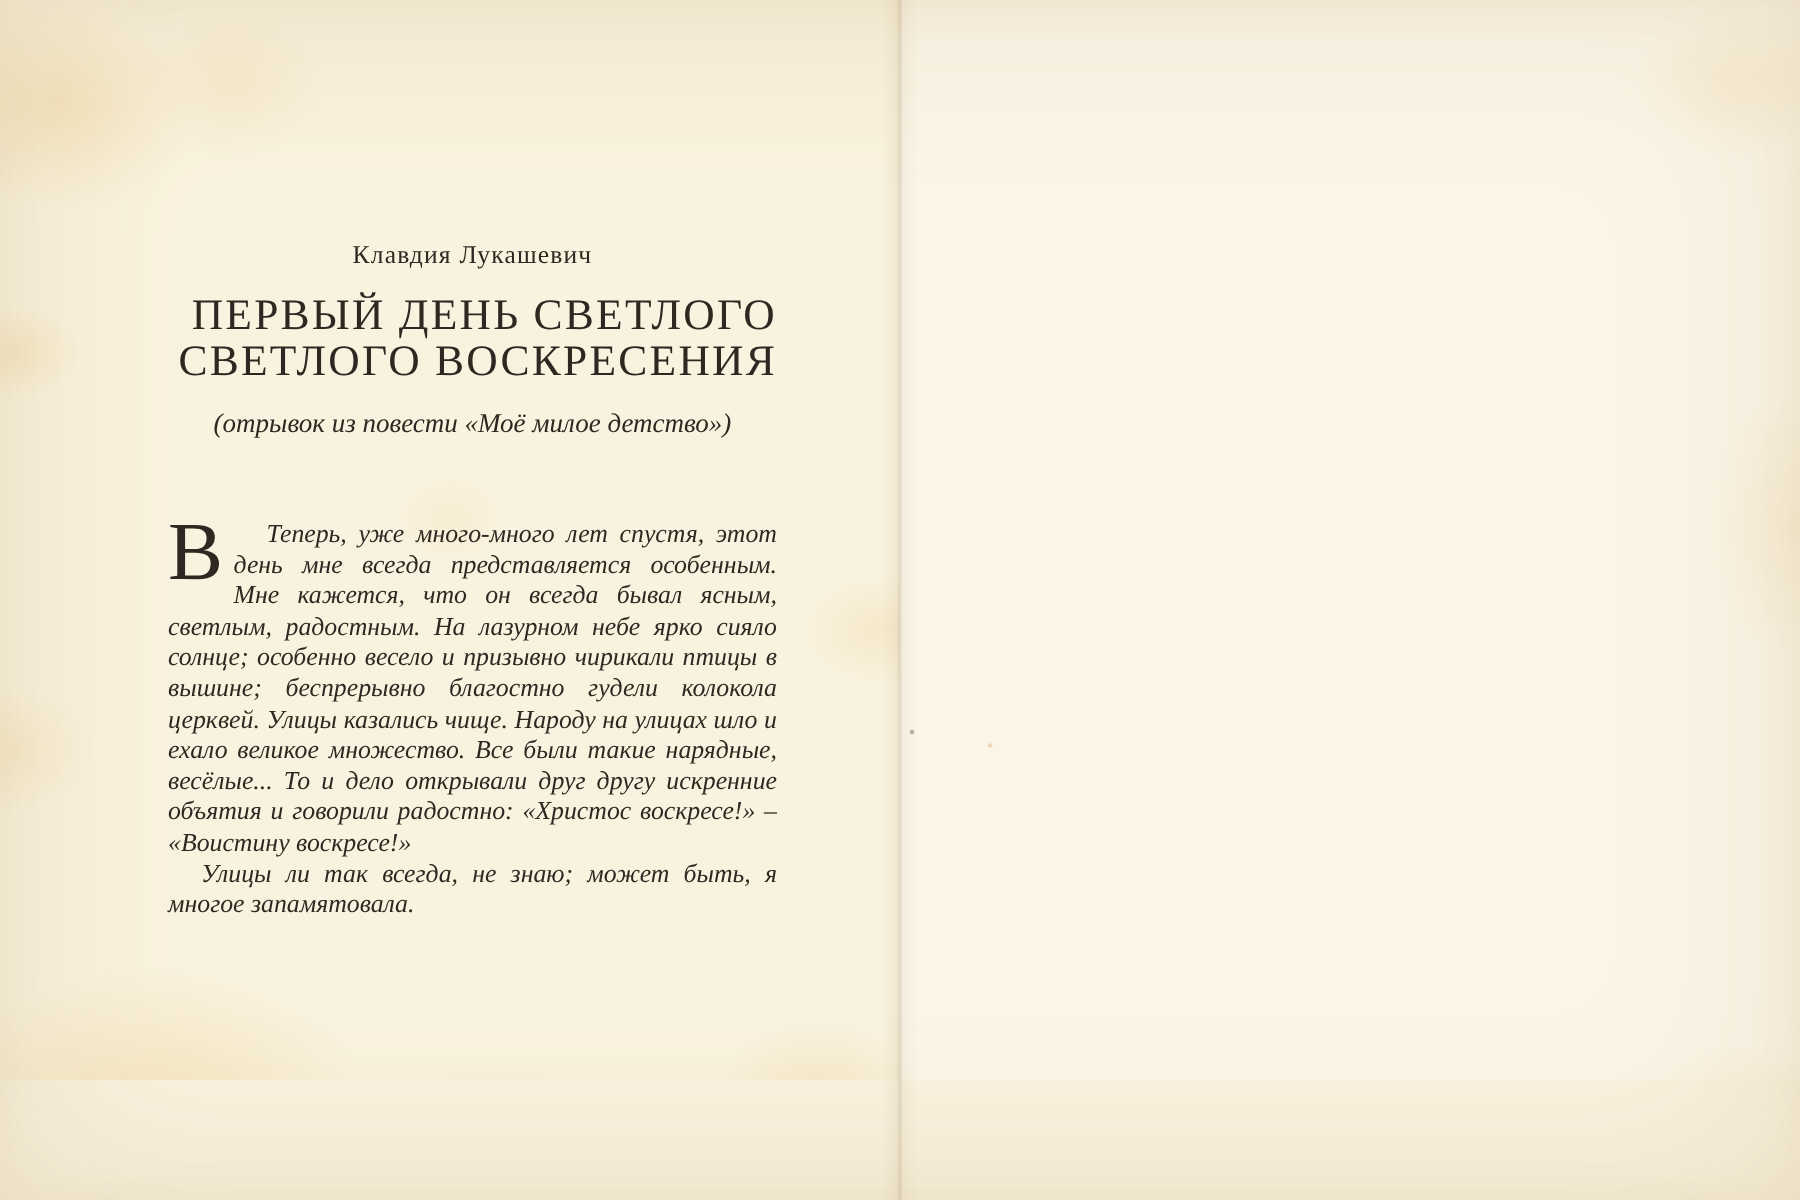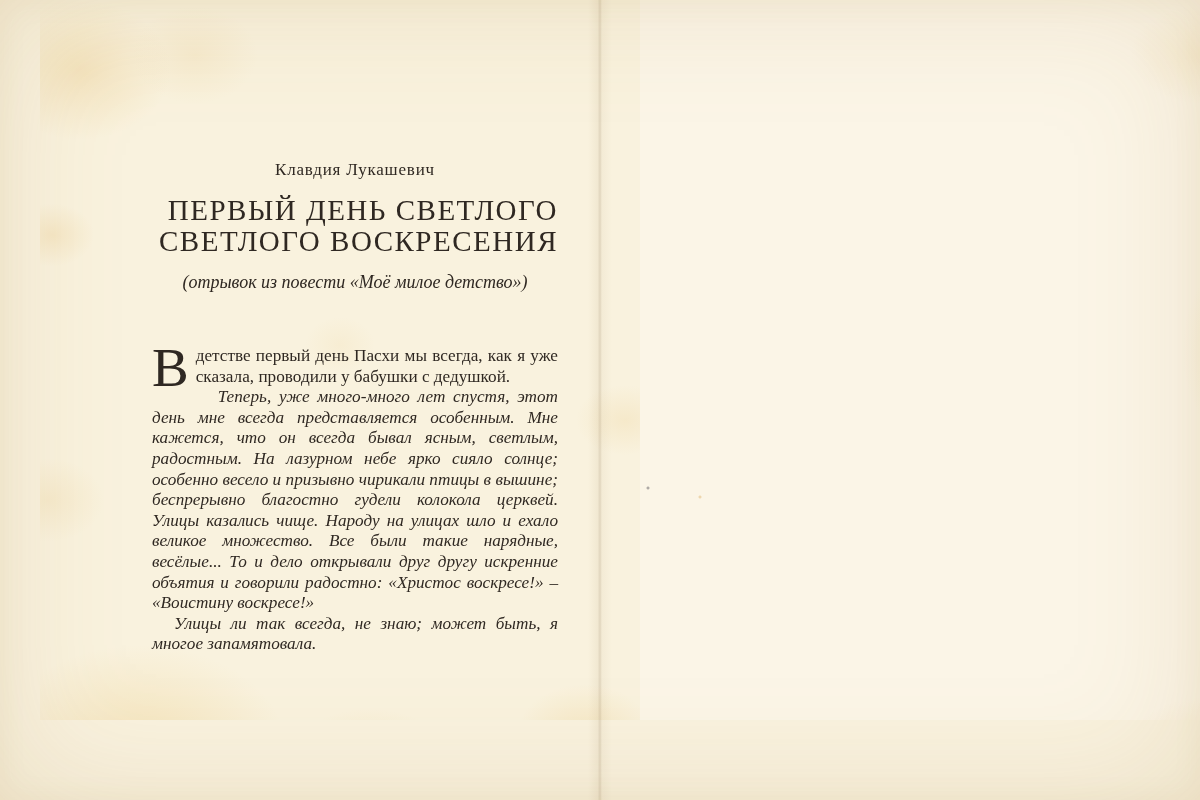--- a/index.html
+++ b/index.html
@@ -5,21 +5,21 @@
   html, body { margin: 0; padding: 0; }
   body {
     width: 1200px; height: 800px;
     position: relative; overflow: hidden;
     background: #f9f2df;
     font-family: "Liberation Serif", "DejaVu Serif", serif;
     color: #2f2822;
   }
 
   
-  .page { position: absolute; top: 0; height: 720px; width: 600px; margin-left: 40px; }
+  .page { position: absolute; top: 0; height: 720px; width: 600px; }
 
   .page-left {
     left: 0;
     background-color: #f9f2de;
     background-image:
       radial-gradient(ellipse 130px 100px at 40px 70px,  rgba(233,196,120,0.30), rgba(233,196,120,0) 70%),
       radial-gradient(ellipse 60px 45px  at 12px 235px,  rgba(230,190,110,0.22), rgba(230,190,110,0) 70%),
       radial-gradient(ellipse 90px 70px  at 155px 55px,  rgba(233,198,125,0.16), rgba(233,198,125,0) 70%),
       radial-gradient(ellipse 50px 40px  at 300px 345px, rgba(230,192,112,0.10), rgba(230,192,112,0) 70%),
       radial-gradient(ellipse 70px 50px  at 585px 420px, rgba(230,192,112,0.18), rgba(230,192,112,0) 70%),
@@ -79,21 +79,21 @@
     <div class="chapter-head">
       <div class="author">Клавдия Лукашевич</div>
       <h1 class="title">
         <span>ПЕРВЫЙ ДЕНЬ СВЕТЛОГО</span>
         <span>СВЕТЛОГО ВОСКРЕСЕНИЯ</span>
       </h1>
       <div class="subtitle">(отрывок из повести «Моё милое детство»)</div>
     </div>
 
     <div class="lp-body">
-      <p><span class="dropcap">В</span><span>детстве первый день Пасхи мы всегда, как я уже сказала, проводили у бабушки с дедушкой.</span></p>
+      <p><span class="dropcap">В</span></p>
       <p class="indent">Теперь, уже много-много лет спустя, этот день мне всегда представляется особенным. Мне кажется, что он всегда бывал ясным, светлым, радостным. На лазурном небе ярко сияло солнце; особенно весело и призывно чирикали птицы в вышине; беспрерывно благостно гудели колокола церквей. Улицы казались чище. Народу на улицах шло и ехало великое множество. Все были такие нарядные, весёлые... То и дело открывали друг другу искренние объятия и говорили радостно: «Христос воскресе!» – «Воистину воскресе!»</p>
       <p class="indent">Улицы ли так всегда, не знаю; может быть, я многое запамятовала.</p>
     </div>
   </div>
 
   <div class="page page-right">
     
 
     
   </div>

